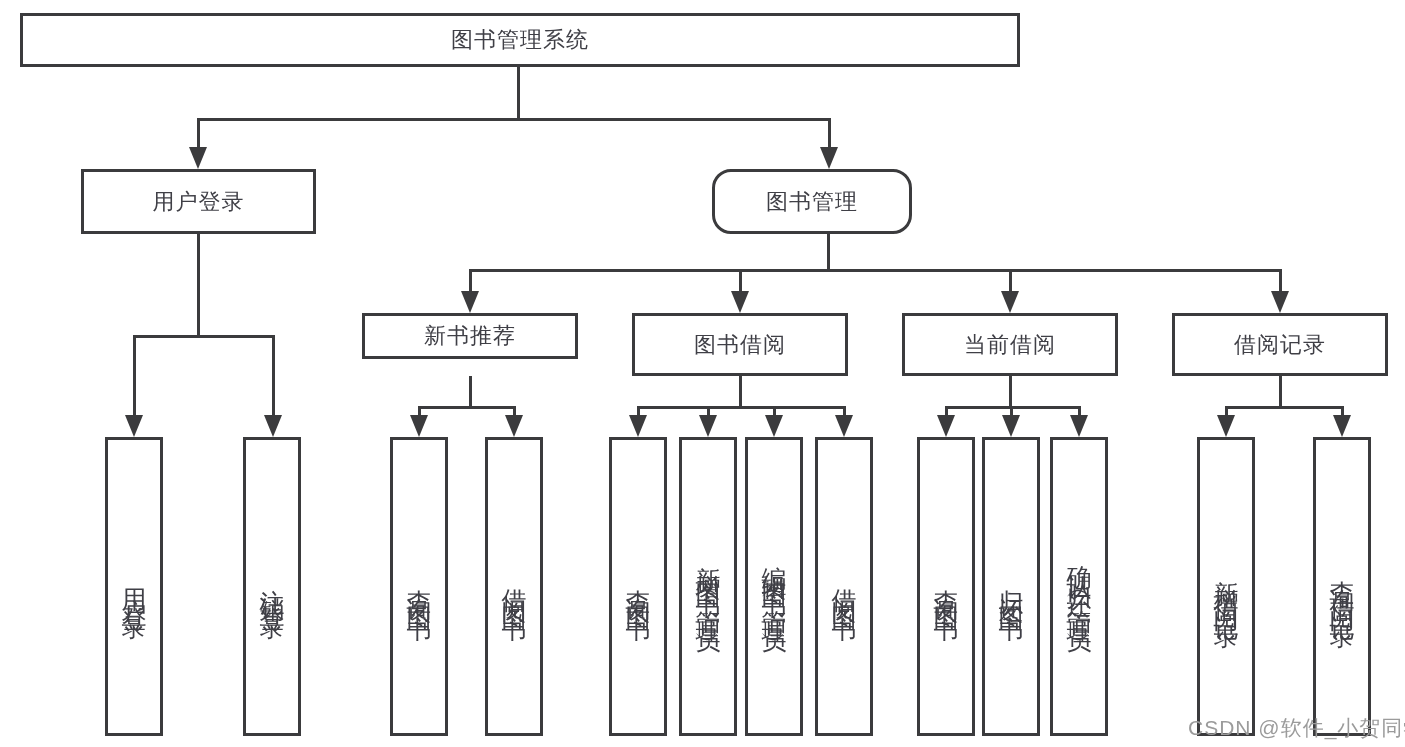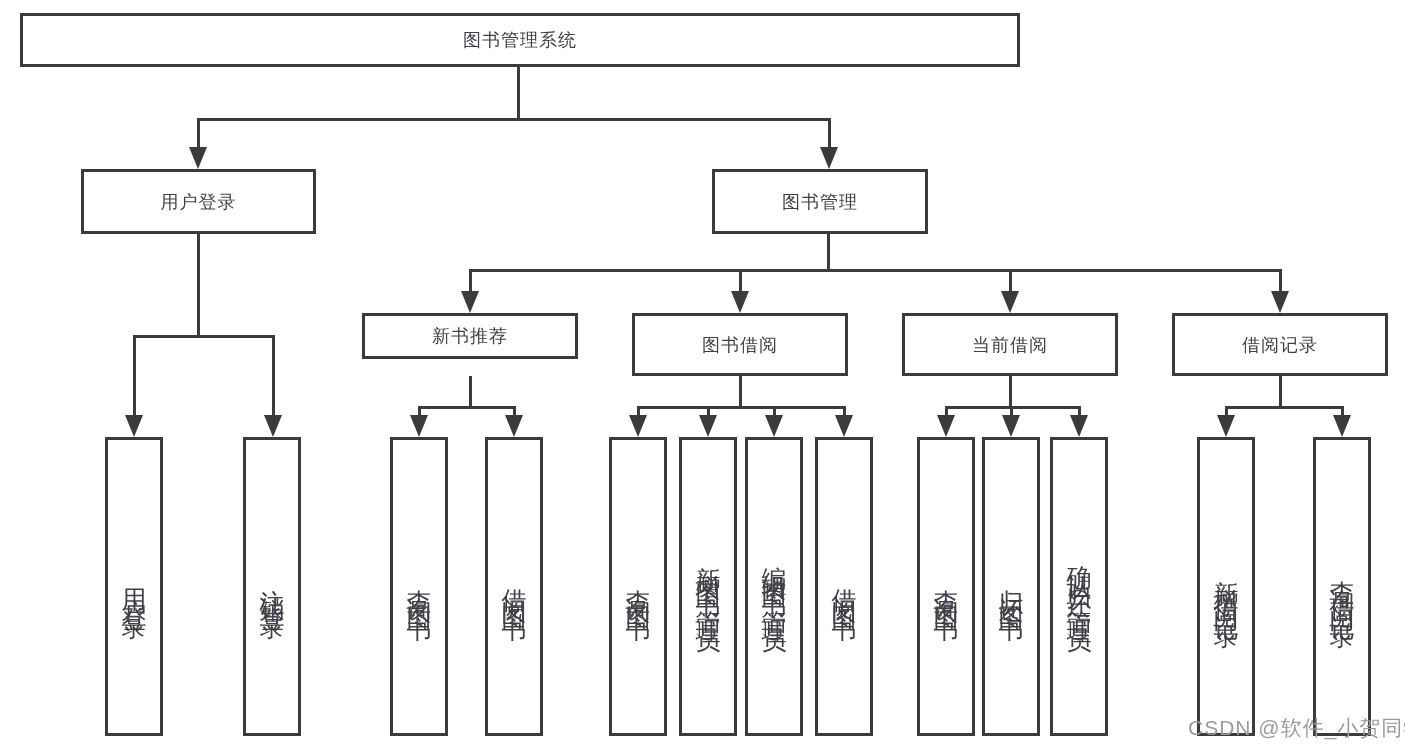--- a/index.html
+++ b/index.html
@@ -11,21 +11,21 @@
   html,body{margin:0;padding:0;background:var(--bg);}
   .canvas{
     position:relative;width:1405px;height:747px;background:var(--bg);
     overflow:hidden;font-family:"Liberation Sans","DejaVu Sans",sans-serif;
   }
   .box{
     position:absolute;box-sizing:border-box;border:3px solid var(--line);
     background:#fff;display:flex;align-items:center;justify-content:center;
     color:var(--text);text-align:center;
   }
-  .hbox{font-size:18px;letter-spacing:1px;}
+  .hbox{font-size:22px;letter-spacing:1px;}
   .vbox{
     writing-mode:vertical-rl;text-orientation:mixed;
     font-size:25px;letter-spacing:9px;line-height:1;
   }
   .lv{position:absolute;width:3px;background:var(--line);}
   .lh{position:absolute;height:3px;background:var(--line);}
   .ah{
     position:absolute;width:0;height:0;
     border-left:9px solid transparent;border-right:9px solid transparent;
     border-top:22px solid var(--line);
@@ -43,21 +43,21 @@
   <div class="box hbox" style="left:20px;top:13px;width:1000px;height:54px;">图书管理系统</div>
 
   <div class="lv" style="left:517px;top:67px;height:53px;"></div>
   <div class="lh" style="left:197px;top:118px;width:634px;"></div>
   <div class="lv" style="left:197px;top:118px;height:33px;"></div>
   <div class="ah" style="left:189px;top:147px;"></div>
   <div class="lv" style="left:828px;top:118px;height:33px;"></div>
   <div class="ah" style="left:820px;top:147px;"></div>
 
   <div class="box hbox" style="left:81px;top:169px;width:235px;height:65px;">用户登录</div>
-  <div class="box hbox" style="left:712px;top:169px;width:216px;height:65px;">图书管理</div>
+  <div class="box hbox" style="left:712px;top:169px;width:200px;height:65px;border-radius:19px;">图书管理</div>
 
   <div class="lv" style="left:197px;top:234px;height:103px;"></div>
   <div class="lh" style="left:133px;top:335px;width:142px;"></div>
   <div class="lv" style="left:133px;top:335px;height:84px;"></div>
   <div class="ah" style="left:125px;top:415px;"></div>
   <div class="lv" style="left:272px;top:335px;height:84px;"></div>
   <div class="ah" style="left:264px;top:415px;"></div>
 
   <div class="lv" style="left:827px;top:234px;height:38px;"></div>
   <div class="lh" style="left:469px;top:269px;width:813px;"></div>

